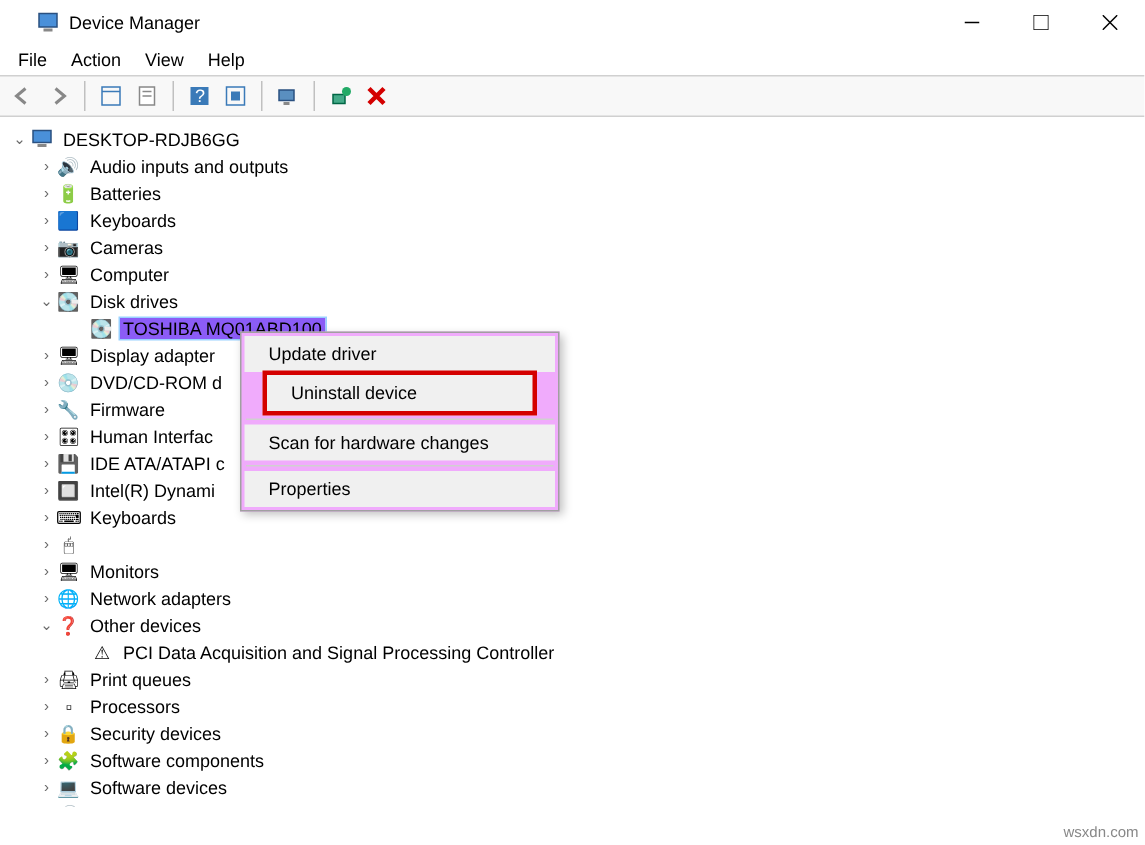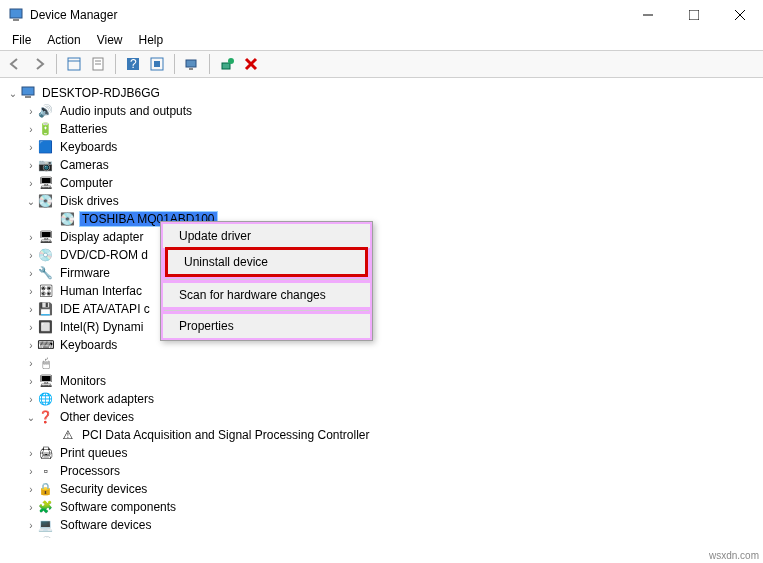--- a/index.html
+++ b/index.html
@@ -1,38 +1,38 @@
 <!DOCTYPE html>
 <html><head>
 <meta charset="utf-8">
 <style>
 * { box-sizing: border-box; margin: 0; padding: 0; font-family: "Segoe UI", Tahoma, sans-serif; font-size: 12px; }
 body { background: #fff; width: 763px; height: 563px; overflow: hidden; position: relative; }
-.titlebar { height: 30px; display: flex; align-items: center; padding-left: 8px; background: #fff; }
+.titlebar { height: 30px; display: flex; align-items: center; padding-left: 24px; background: #fff; }
 .titlebar .icon { width: 16px; height: 16px; margin-right: 6px; }
 .titlebar .title { flex: 1; }
 .titlebar .ctrls { display: flex; }
 .titlebar .ctrls div { width: 46px; height: 30px; display: flex; align-items: center; justify-content: center; }
 .menubar { height: 20px; display: flex; align-items: center; padding-left: 4px; }
 .menubar div { padding: 2px 8px; }
 .toolbar { height: 28px; border-top: 1px solid #d0d0d0; border-bottom: 1px solid #d0d0d0; display: flex; align-items: center; padding-left: 4px; gap: 2px; background: #f8f8f8; }
 .toolbar .sep { width: 1px; height: 20px; background: #c0c0c0; margin: 0 4px; }
 .toolbar .btn { width: 22px; height: 22px; display: flex; align-items: center; justify-content: center; }
 .tree { padding: 6px 0 0 6px; height: 460px; overflow: hidden; user-select: none; }
 .row { display: flex; align-items: center; height: 18px; white-space: nowrap; }
 .arrow { width: 14px; height: 14px; display: flex; align-items: center; justify-content: center; color: #6a6a6a; font-size: 10px; }
 .icon16 { width: 16px; height: 16px; margin-right: 4px; display: flex; align-items: center; justify-content: center; }
-.row.selected span.lbl { background: #3b82f6; outline: 1px solid #99d1ff; }
+.row.selected span.lbl { background: #8b5cf6; outline: 1px solid #99d1ff; }
 .lbl { padding: 0 2px; }
 .indent1 { padding-left: 18px; }
 .indent3 { padding-left: 54px; }
 .ctx { position: absolute; left: 160px; top: 221px; width: 213px; background: #f0abfc; border: 1px solid #a0a0a0; box-shadow: 2px 2px 6px rgba(0,0,0,0.25); padding: 2px; }
 .ctx .item { padding: 5px 16px; background: #f0f0f0; }
 .ctx .csep { height: 1px; background: #d0d0d0; margin: 3px 1px; }
-.ctx .hi { border: 3px solid #d40000; margin: -1px 2px; }
+.ctx .hi { border: 3px solid #d40000; margin: -1px 12px; }
 .statusbar { position: absolute; bottom: 2px; right: 4px; font-size: 10px; color: #888; text-align: center; }
 </style>
 </head>
 <body>
 
 <div class="titlebar">
   <span class="icon">
     <svg width="16" height="16">
         <rect x="2" y="2" width="12" height="9" fill="#4a90d9" stroke="#2a5080"></rect>
         <rect x="5" y="12" width="6" height="2" fill="#888"></rect>

